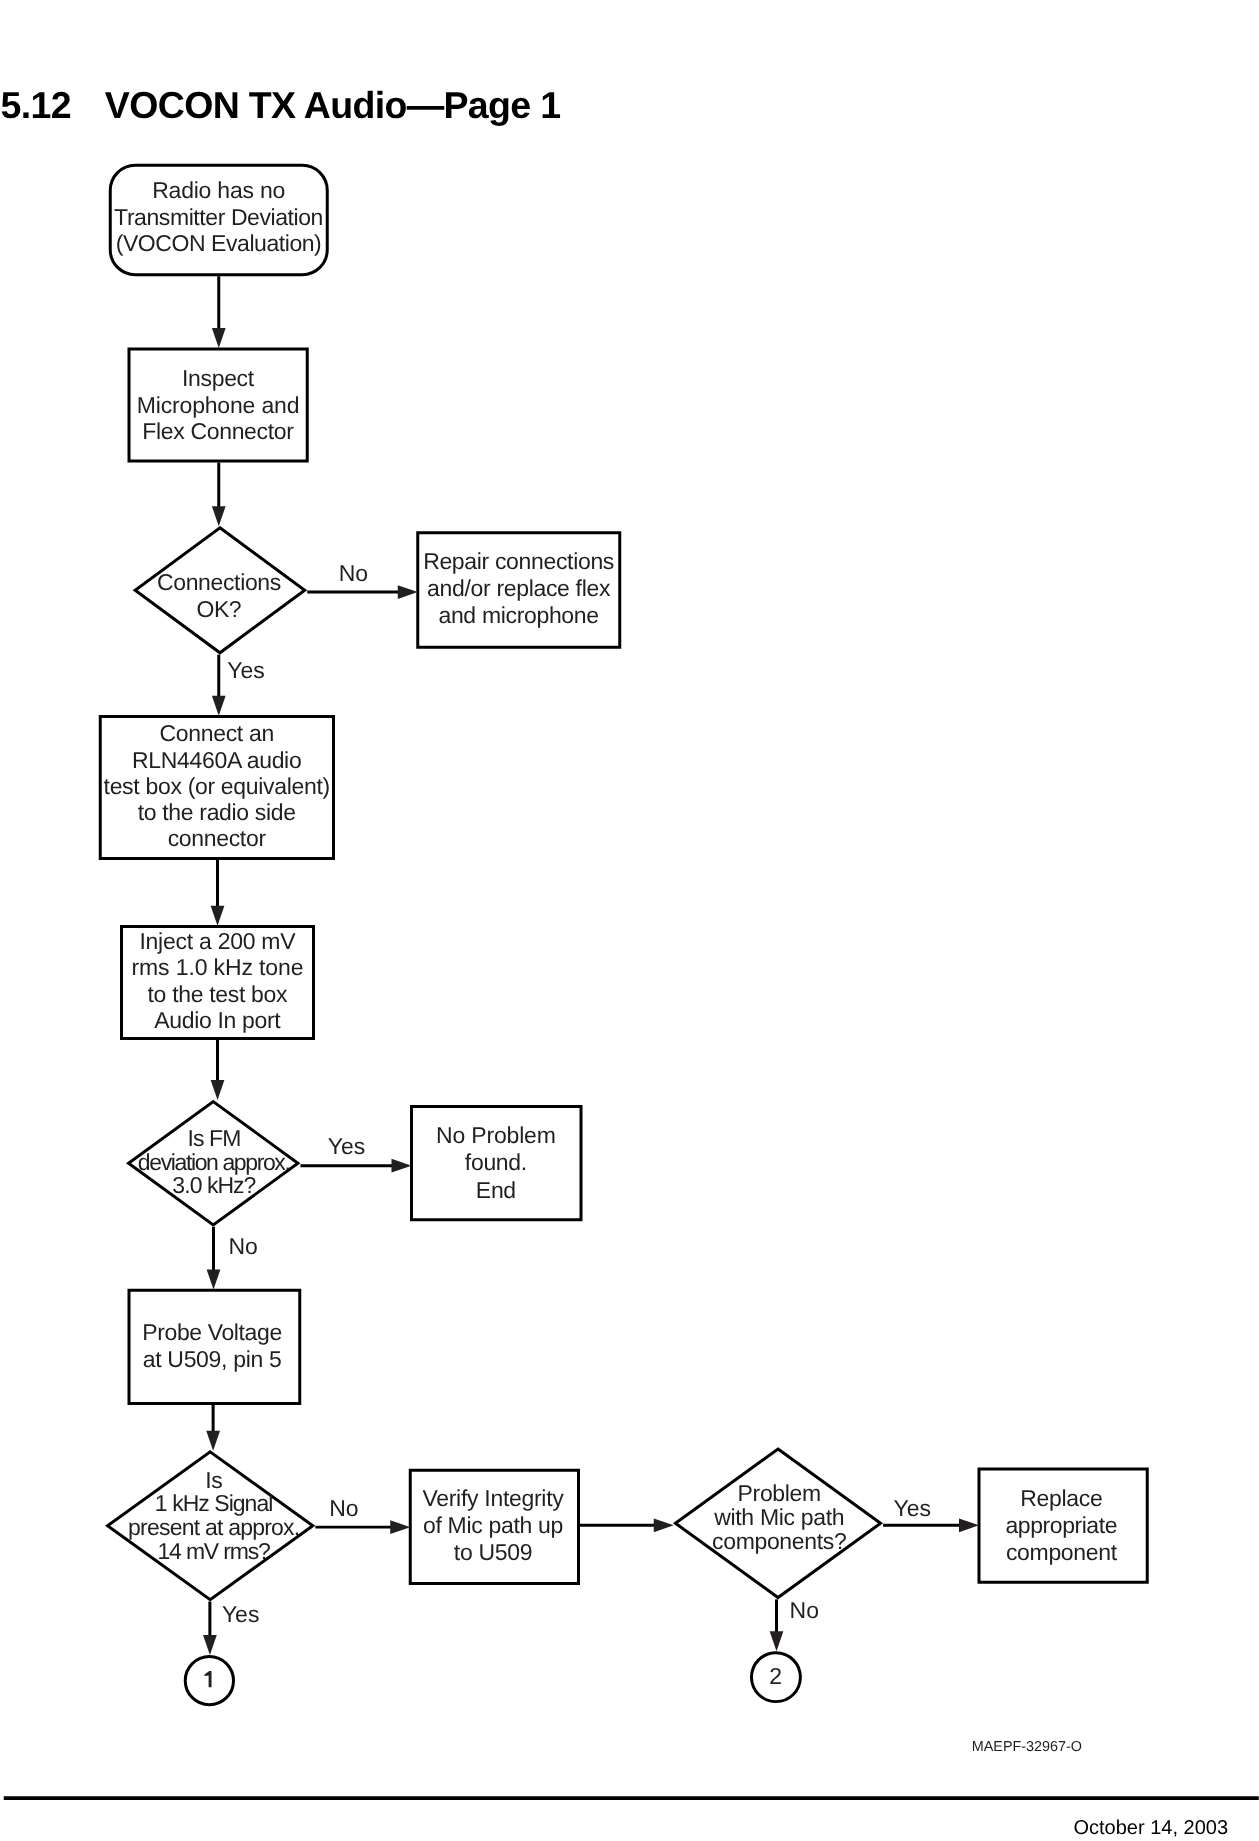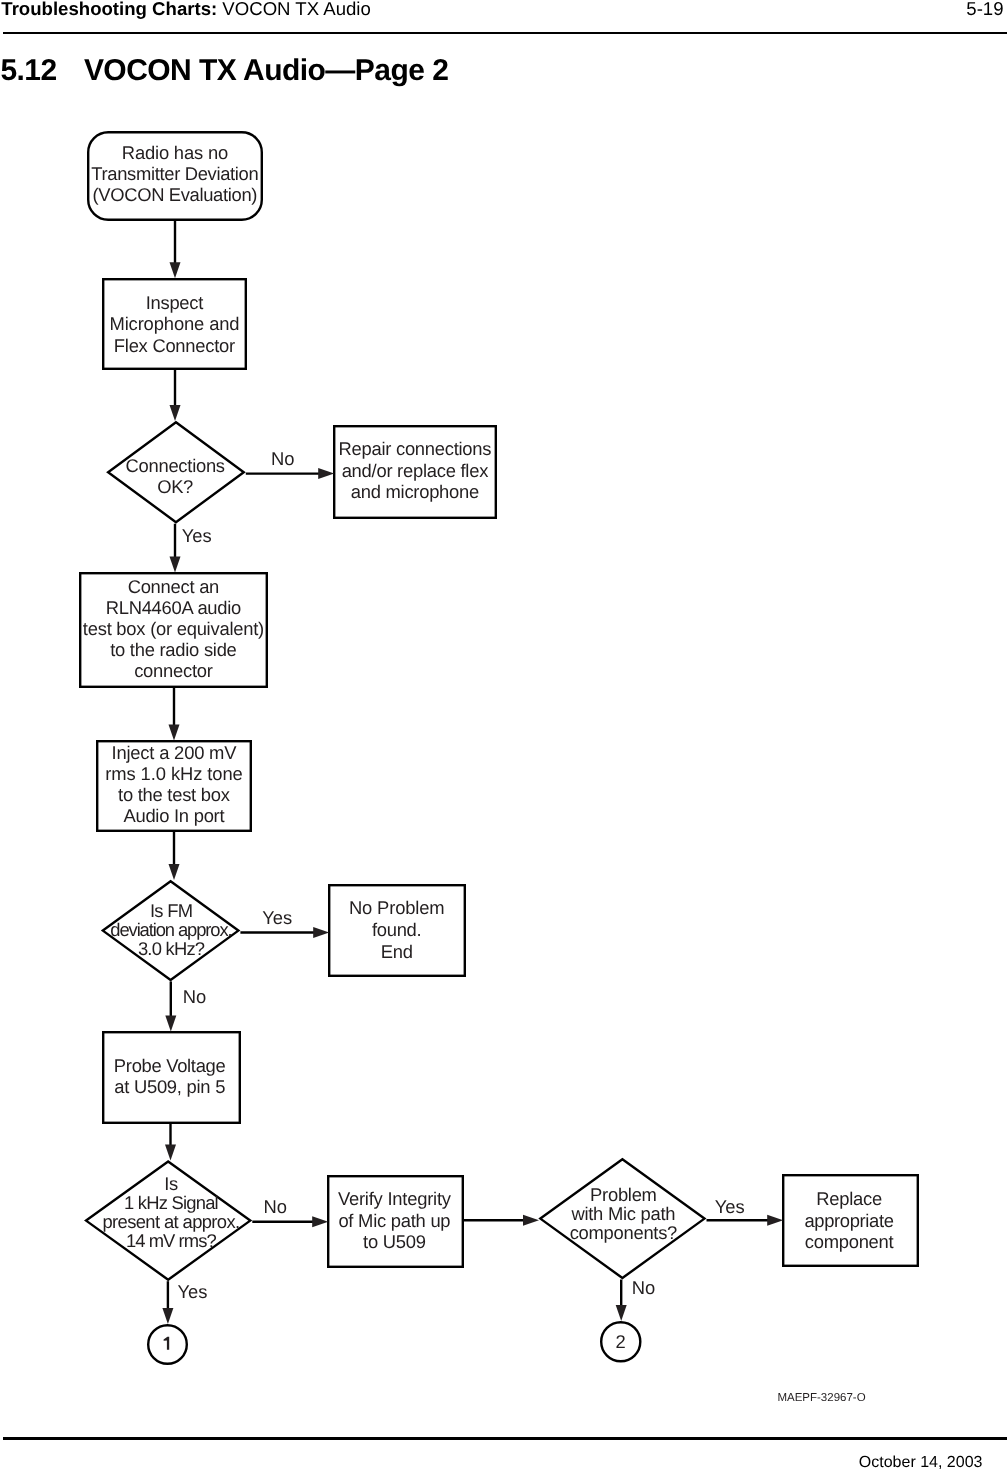--- a/index.html
+++ b/index.html
@@ -18,21 +18,21 @@
   
   #running-header{position:absolute;left:0;top:0;width:1007px;height:34px;}
   #header-left{position:absolute;left:1.3px;top:-0.4px;font-size:18.6px;line-height:18px;white-space:nowrap;letter-spacing:0px;}
   #header-left .hl-bold{font-weight:bold;}
   #header-page{position:absolute;left:966.3px;top:-0.4px;font-size:18.6px;line-height:18px;letter-spacing:0px;white-space:nowrap;}
   #header-rule{position:absolute;left:3px;top:31.8px;width:1004px;height:2.2px;background:#000;}
 
   
   #section-heading{position:absolute;left:0.4px;top:56px;font-size:30px;font-weight:bold;
      line-height:30px;white-space:nowrap;letter-spacing:-0.53px;}
-  #section-heading .sh-num{display:inline-block;width:83.5px;}
+  #section-heading .sh-num{display:inline-block;width:83.5px;margin-top:14px;}
 
   
   #flowchart{position:absolute;left:0;top:0;width:1007px;height:1473px;overflow:visible;}
   .node-label,.edge-label{font-family:"Liberation Sans",sans-serif;font-size:18.4px;fill:#231f20;}
   .shape{fill:none;stroke:#000;stroke-width:2.4;stroke-linejoin:miter;}
   .conn{stroke:#000;stroke-width:2.4;fill:none;}
   .arrowhead{fill:#231f20;}
 
   
   #artwork-id{position:absolute;left:777.4px;top:1391.5px;font-size:11.5px;line-height:13px;color:#231f20;}
@@ -40,27 +40,22 @@
   
   #footer-rule{position:absolute;left:2.5px;top:1437.4px;width:1004.5px;height:2.4px;background:#000;}
   #footer-left{position:absolute;left:-0.2px;top:1526px;font-size:22px;line-height:20px;letter-spacing:0px;}
   #footer-right{position:absolute;left:858.8px;top:1453.2px;font-size:16px;line-height:20px;letter-spacing:0px;white-space:nowrap;}
 </style>
 </head>
 <body>
 
 <div class="page">
 
-  <div id="running-header">
-    <div id="header-left"><span class="hl-bold">Troubleshooting Charts:</span><span> VOCON TX Audio</span></div>
-    <div id="header-page">5-19</div>
-    <div id="header-rule"></div>
-  </div>
-
-  <div id="section-heading"><span class="sh-num">5.12</span><span>VOCON TX Audio—Page 2</span></div>
+
+  <div id="section-heading"><span class="sh-num">5.12</span><span>VOCON TX Audio—Page 1</span></div>
 
   <svg id="flowchart" viewBox="0 0 1007 1473" xmlns="http://www.w3.org/2000/svg">
       <g>
         <rect x="88.2" y="132.2" width="173.6" height="87.6" rx="20" ry="20" class="shape"></rect>
         <text x="175" y="158.8" text-anchor="middle" class="node-label" textLength="106.4" lengthAdjust="spacing">Radio has no</text>
         <text x="175" y="179.65" text-anchor="middle" class="node-label" textLength="167.4" lengthAdjust="spacing">Transmitter Deviation</text>
         <text x="175" y="200.5" text-anchor="middle" class="node-label" textLength="164.8" lengthAdjust="spacing">(VOCON Evaluation)</text>
       </g>
       <g>
         <rect x="103.2" y="279.2" width="142.6" height="89.6" class="shape"></rect>

